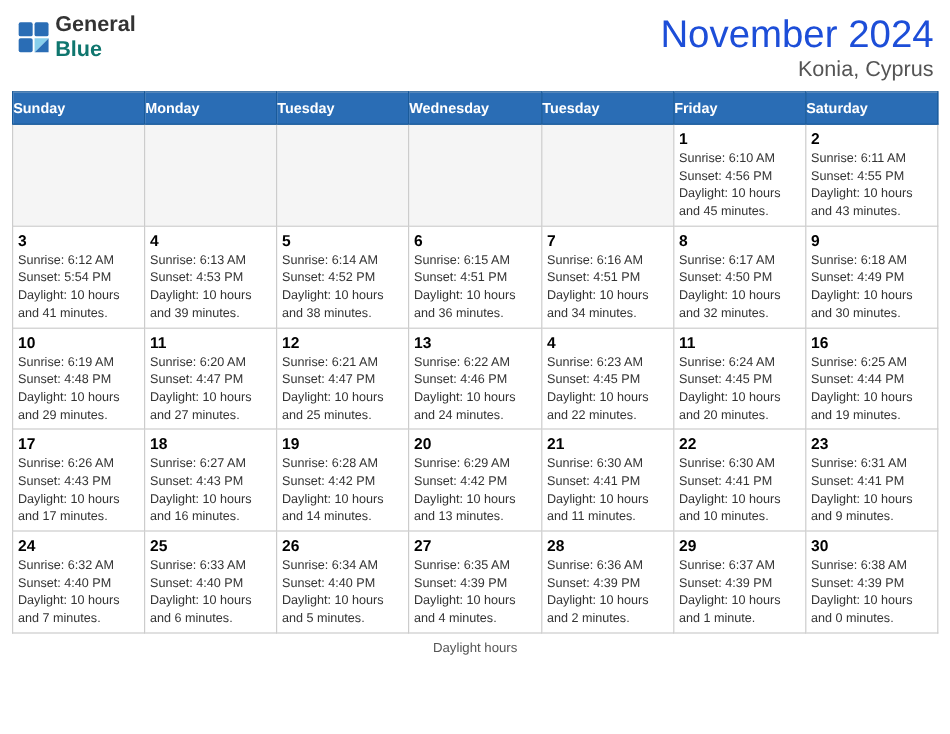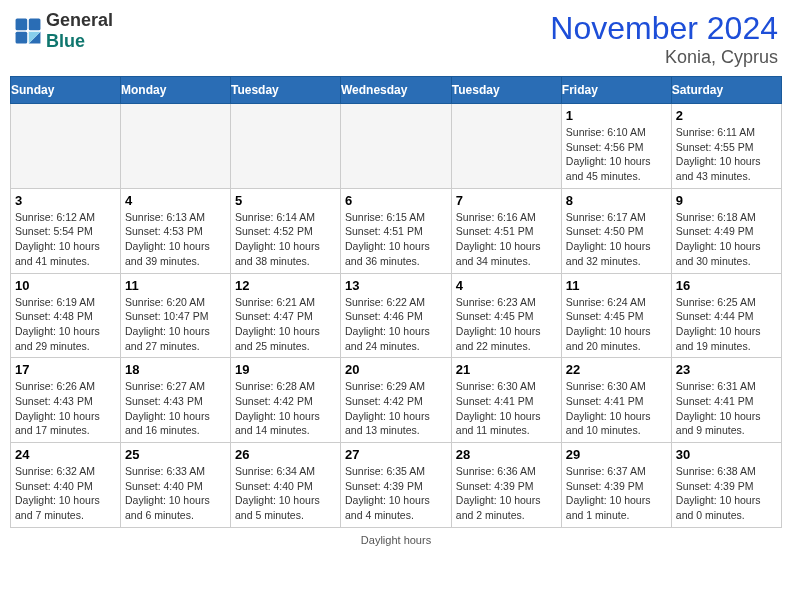--- a/index.html
+++ b/index.html
@@ -193,21 +193,21 @@
       <tr>
         <td>
           <span class="day-number">10</span>
           <div class="day-info">Sunrise: 6:19 AM
 Sunset: 4:48 PM
 Daylight: 10 hours and 29 minutes.</div>
         </td>
         <td>
           <span class="day-number">11</span>
           <div class="day-info">Sunrise: 6:20 AM
-Sunset: 10:47 PM
+Sunset: 4:47 PM
 Daylight: 10 hours and 27 minutes.</div>
         </td>
         <td>
           <span class="day-number">12</span>
           <div class="day-info">Sunrise: 6:21 AM
 Sunset: 4:47 PM
 Daylight: 10 hours and 25 minutes.</div>
         </td>
         <td>
           <span class="day-number">13</span>

